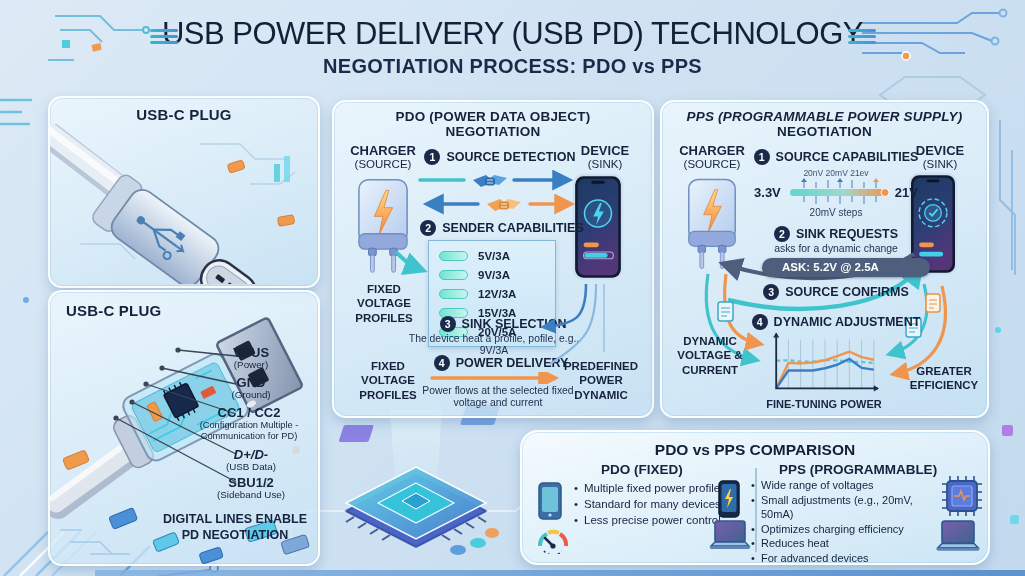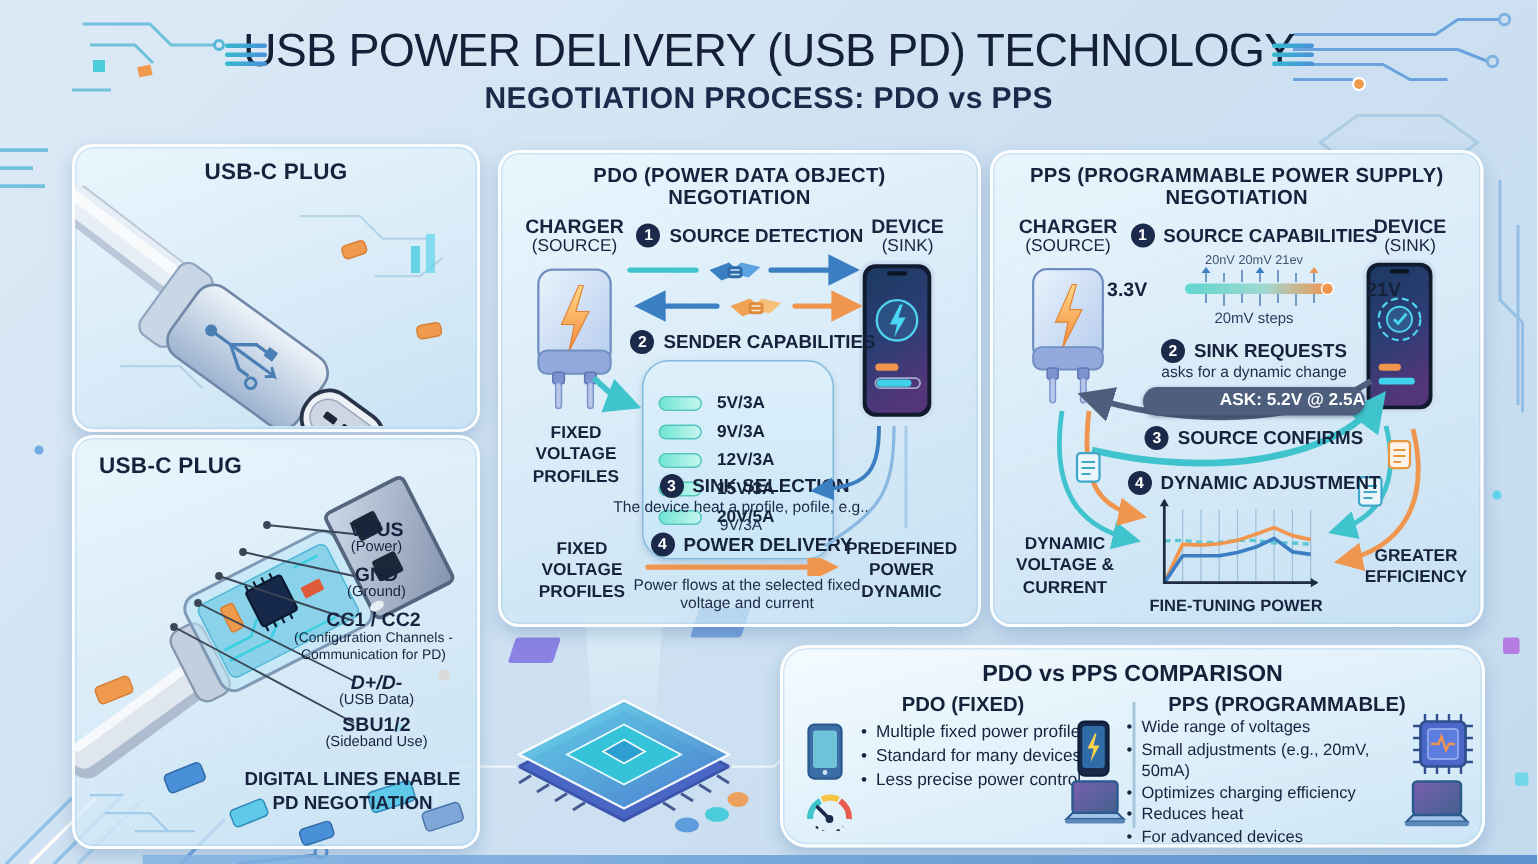--- a/index.html
+++ b/index.html
@@ -17,38 +17,38 @@
   .p-title{font-size:13.5px;font-weight:bold;text-align:center;color:#16223c;letter-spacing:0.2px;}
   .ep-label{text-align:center;line-height:1.1;}
   .ep-label .b{font-size:13px;font-weight:bold;display:block;}
   .ep-label .s{font-size:11.5px;display:block;}
   .step-row{display:flex;align-items:center;justify-content:center;gap:6px;}
   .stepc{width:16px;height:16px;border-radius:50%;background:#1b2a4a;color:#fff;font-size:10.5px;
     font-weight:bold;display:flex;align-items:center;justify-content:center;flex:0 0 auto;}
   .step-title{font-size:12.5px;font-weight:bold;color:#16223c;white-space:nowrap;}
   .step-desc{font-size:10.4px;color:#1d2c4a;text-align:center;line-height:1.18;}
   .side-label{font-size:11.5px;font-weight:bold;text-align:center;color:#16223c;line-height:1.25;}
-  .profiles-box{border:1.5px solid #84b9dc;border-radius:18px;background:linear-gradient(180deg,#ddf0fb,#c9e6f7);
-    padding:18px 10px;box-shadow:0 2px 5px rgba(70,110,160,0.25);}
+  .profiles-box{border:1.5px solid #84b9dc;border-radius:0;background:linear-gradient(180deg,#ddf0fb,#c9e6f7);
+    padding:5px 10px;box-shadow:0 2px 5px rgba(70,110,160,0.25);}
   .profile-row{display:flex;align-items:center;height:19px;}
   .profile-pill{width:27px;height:8px;border-radius:5px;flex:0 0 auto;
     background:linear-gradient(90deg,#6fe5d3,#c6f6ee);border:1px solid #4fc7bd;}
   .profile-txt{font-size:11.5px;font-weight:bold;margin-left:10px;color:#16223c;}
-  .badge{background:#4d5f7d;color:#fff;font-size:11.5px;font-weight:bold;text-align:right;
-    border-radius:10px;line-height:19px;box-shadow:0 1px 3px rgba(20,40,70,0.4);}
+  .badge{background:#4d5f7d;color:#fff;font-size:11.5px;font-weight:bold;text-align:left;
+    border-radius:10px;line-height:19px;box-shadow:0 1px 3px rgba(20,40,70,0.4);padding-left:20px;}
   .cmp-title{font-size:15.5px;font-weight:bold;text-align:center;color:#141f38;}
   .cmp-col-title{font-size:13.5px;font-weight:bold;text-align:center;color:#16223c;}
   .bullets div{position:relative;padding-left:10px;}
   .bullets div::before{content:"•";position:absolute;left:0;top:0;}
   .bul-l{font-size:11.5px;line-height:16px;color:#17233f;}
   .bul-r{font-size:11px;line-height:14.6px;color:#17233f;}
   .divider-v{width:1.5px;background:#a5c7de;}
   .bottom-bar{position:absolute;left:95px;right:0;bottom:0;height:6px;
     background:linear-gradient(90deg,#82b3e2,#4b86c8);opacity:0.85;}
-  .slider-row{display:flex;align-items:center;gap:21px;justify-content:center;}
+  .slider-row{display:flex;align-items:center;gap:5px;justify-content:center;}
   .slider-end{font-size:13px;font-weight:bold;color:#16223c;}
   .tiny-label{font-size:8.5px;color:#3f5272;text-align:center;white-space:nowrap;}
   .steps-label{font-size:10px;color:#2c3c5e;text-align:center;}
 </style>
 </head>
 <body>
 
 <div id="stage">
 
   <svg width="0" height="0" style="position:absolute" aria-hidden="true">
@@ -305,21 +305,21 @@
     <div class="abs" style="left:140px;top:54px;width:122px;text-align:center;line-height:1.05;">
       <div style="font-size:13px;font-weight:bold;">VBUS</div>
       <div style="font-size:9.8px;">(Power)</div>
     </div>
     <div class="abs" style="left:140px;top:84px;width:122px;text-align:center;line-height:1.05;">
       <div style="font-size:13px;font-weight:bold;">GND</div>
       <div style="font-size:9.8px;">(Ground)</div>
     </div>
     <div class="abs" style="left:134px;top:114px;width:130px;text-align:center;line-height:1.1;">
       <div style="font-size:13px;font-weight:bold;">CC1 / CC2</div>
-      <div style="font-size:9.3px;">(Configuration Channels - Communication for PD)</div>
+      <div style="font-size:9.3px;">(Configuration Multiple - Communication for PD)</div>
     </div>
     <div class="abs" style="left:140px;top:156px;width:122px;text-align:center;line-height:1.05;">
       <div style="font-size:13px;font-weight:bold;font-style:italic;">D+/D-</div>
       <div style="font-size:9.8px;">(USB Data)</div>
     </div>
     <div class="abs" style="left:140px;top:184px;width:122px;text-align:center;line-height:1.05;">
       <div style="font-size:13px;font-weight:bold;">SBU1/2</div>
       <div style="font-size:9.8px;">(Sideband Use)</div>
     </div>
     <div class="abs" style="left:108px;top:220px;width:154px;font-size:12.5px;font-weight:bold;text-align:center;line-height:1.25;">DIGITAL LINES ENABLE PD NEGOTIATION</div>
@@ -431,21 +431,21 @@
 
     <svg class="abs" style="left:0;top:0;pointer-events:none;" width="318" height="314" viewBox="0 0 318 314">
       <path d="M62,150 C76,164 80,165 88,168" stroke="#3fc3cd" stroke-width="4" fill="none" marker-end="url(#ahTeal)"></path>
       <path d="M252,182 C252,216 242,222 210,225" stroke="#3a7fc1" stroke-width="2.6" fill="none" marker-end="url(#ahBlue)"></path>
       <path d="M262,182 C262,228 252,238 216,262" stroke="#8ab8e0" stroke-width="2.2" fill="none"></path>
       <path d="M270,182 L270,250" stroke="#a8cbe8" stroke-width="2" fill="none"></path>
     </svg>
   </div>
 
   <div class="panel" style="left:660px;top:100px;width:325px;height:314px;">
-    <div class="p-title" style="margin-top:7px;">PPS (PROGRAMMABLE POWER SUPPLY)</div>
+    <div class="p-title" style="margin-top:7px;font-style:italic;">PPS (PROGRAMMABLE POWER SUPPLY)</div>
     <div class="p-title">NEGOTIATION</div>
 
     <div class="abs ep-label" style="left:10px;top:42px;width:80px;">
       <span class="b">CHARGER</span>
       <span class="s">(SOURCE)</span>
     </div>
     <div class="abs ep-label" style="left:238px;top:42px;width:80px;">
       <span class="b">DEVICE</span>
       <span class="s">(SINK)</span>
     </div>
@@ -556,21 +556,21 @@
       </g>
       <polyline fill="none" stroke-width="2.2" stroke-dasharray="4 3" stroke="#58c7d2" points="12.0,28.7 24.0,28.3 36.0,29.6 48.0,29.6 60.0,28.3 72.0,28.3 84.0,30.0 96.0,30.0 108.0,30.9"></polyline>
       <polyline fill="none" stroke-width="2.4" stroke-linejoin="round" stroke="#f0954e" points="12.0,56.0 24.0,30.9 36.0,31.4 48.0,30.5 60.0,28.3 72.0,24.3 84.0,19.9 96.0,25.2 108.0,27.8"></polyline>
       <polyline fill="none" stroke-width="2.4" stroke-linejoin="round" stroke="#3c7ec4" points="12.0,56.0 24.0,38.4 36.0,38.4 48.0,38.4 60.0,36.2 72.0,32.7 84.0,27.0 96.0,35.8 108.0,37.5"></polyline>
       <path d="M12,2 V56 H112" stroke="#1e2b45" stroke-width="1.8" fill="none"></path>
       <path d="M12,1 l-3,5 h6 Z" fill="#1e2b45"></path>
       <path d="M113,56 l-5,-3 v6 Z" fill="#1e2b45"></path>
     </svg>
     <div class="abs" style="left:92px;top:296px;width:140px;font-size:11px;font-weight:bold;text-align:center;">FINE-TUNING POWER</div>
 
-    <div class="abs side-label" style="left:4px;top:254px;width:88px;">DYNAMIC VOLTAGE &amp; CURRENT</div>
+    <div class="abs side-label" style="left:4px;top:232px;width:88px;">DYNAMIC VOLTAGE &amp; CURRENT</div>
     <div class="abs side-label" style="left:242px;top:262px;width:80px;">GREATER EFFICIENCY</div>
   </div>
 
   <div class="panel" style="left:520px;top:430px;width:466px;height:131px;border-radius:18px;
        background:linear-gradient(165deg,rgba(246,252,255,0.95),rgba(205,231,246,0.85));">
     <div class="cmp-title" style="margin-top:9px;">PDO vs PPS COMPARISON</div>
 
     <div class="abs cmp-col-title" style="left:40px;top:30px;width:160px;">PDO (FIXED)</div>
     <div class="abs bullets bul-l" style="left:52px;top:48px;width:152px;">
       <div>Multiple fixed power profiles</div>

